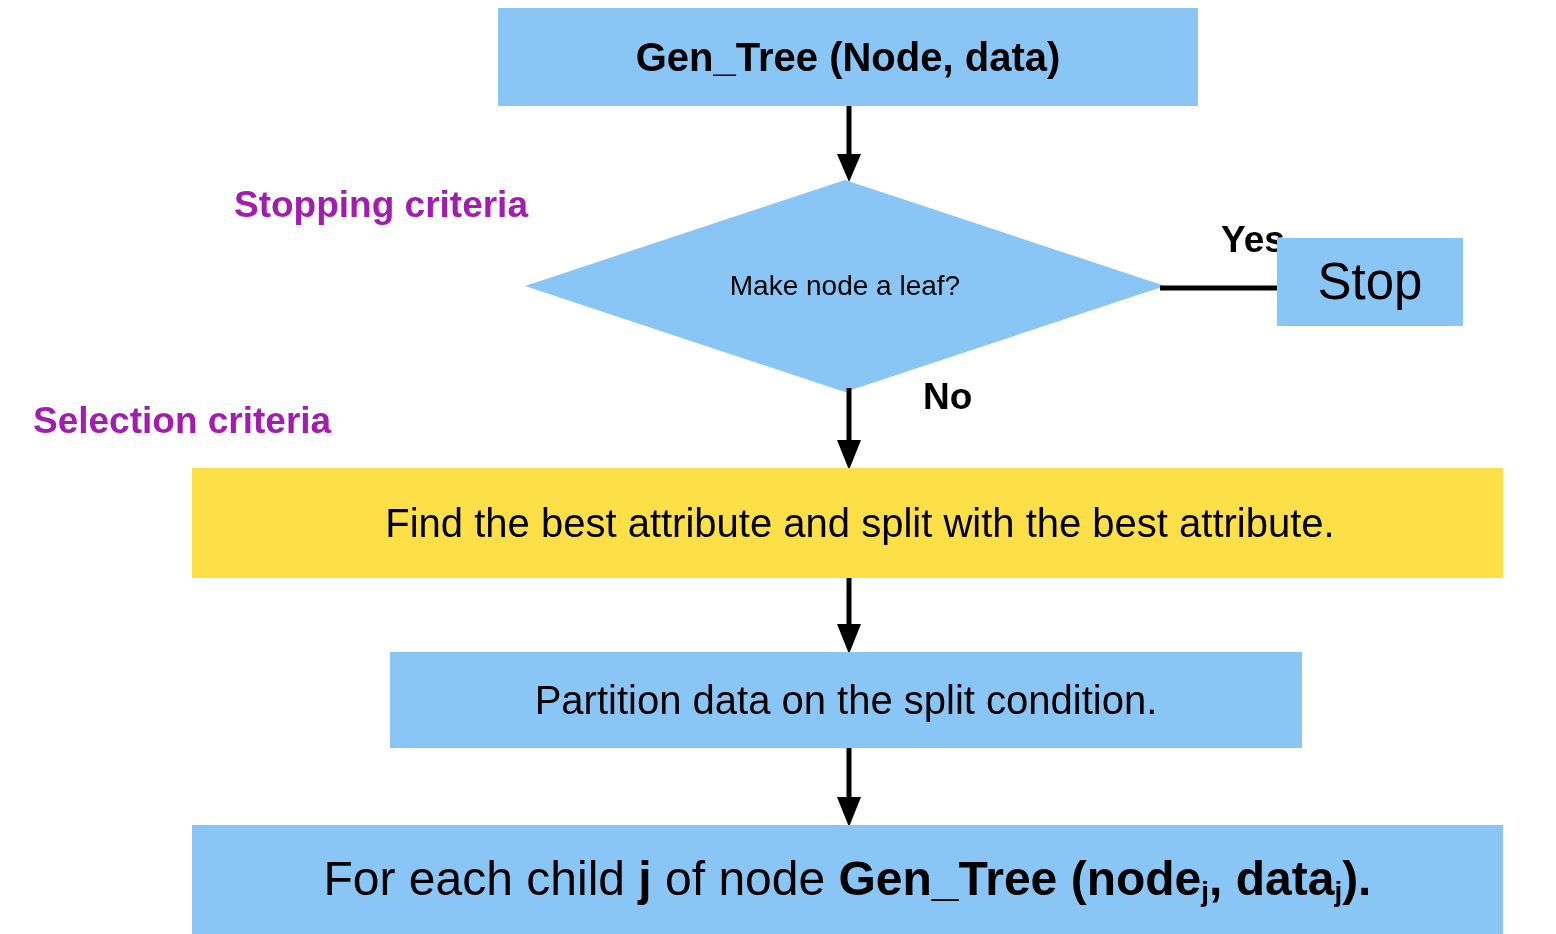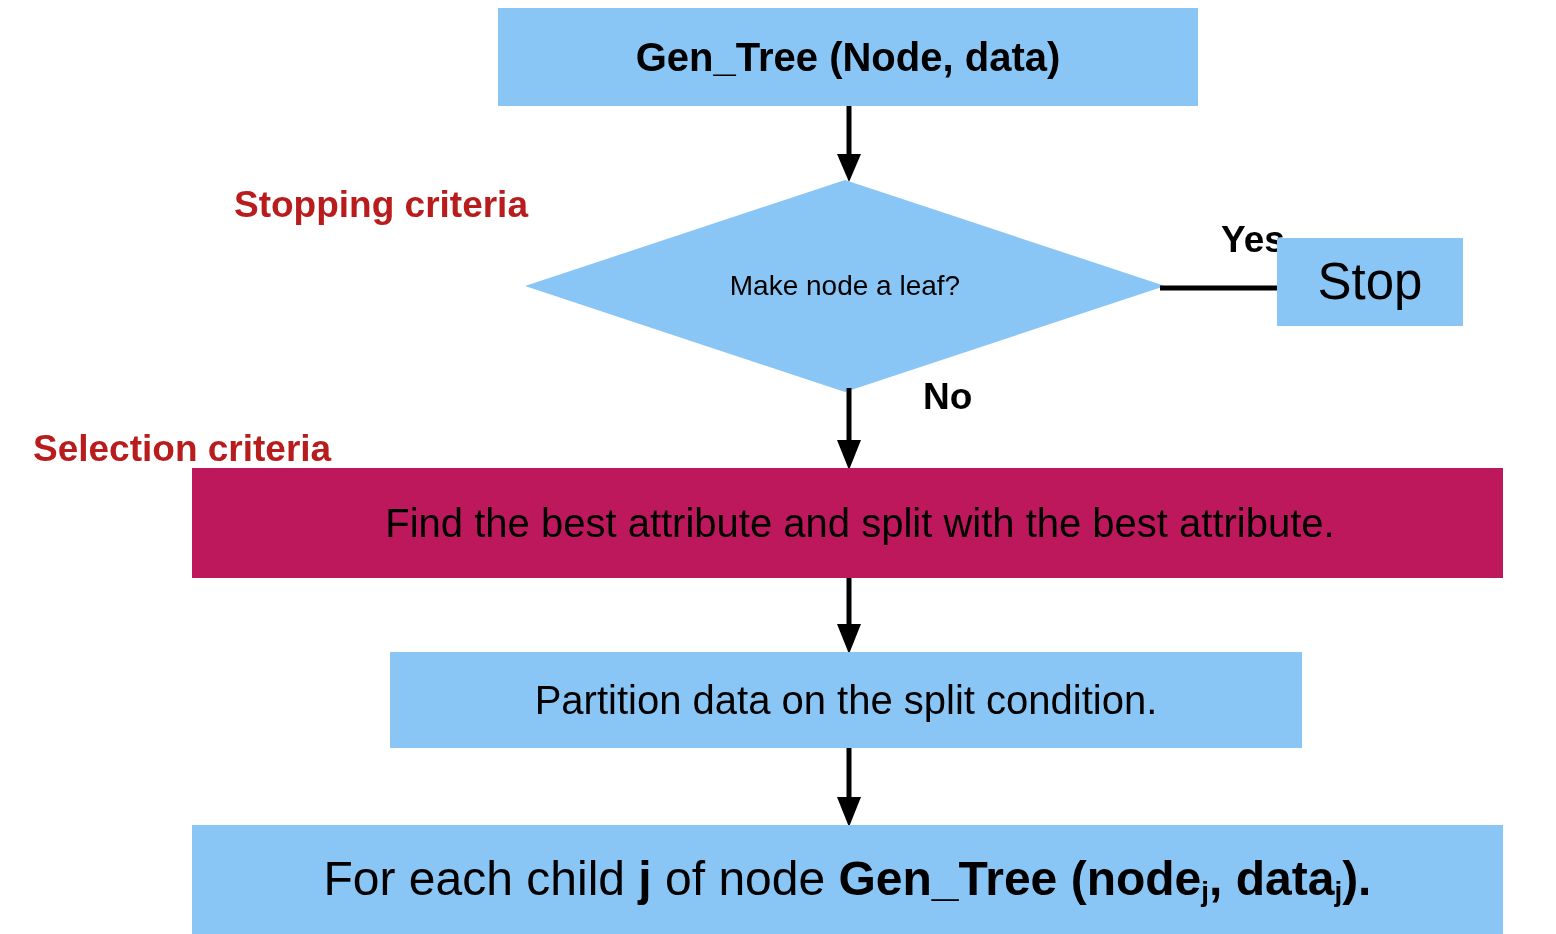--- a/index.html
+++ b/index.html
@@ -26,21 +26,21 @@
     display: flex;
     align-items: center;
     justify-content: center;
     box-sizing: border-box;
     color: #000000;
     line-height: 1.05;
     text-align: center;
     white-space: nowrap;
   }
   .node-blue { background: #8AC6F5; }
-  .node-orange { background: #be185d; padding-left: 25px; }
+  .node-orange { background: #fde047; padding-left: 25px; }
 
   .bold { font-weight: bold; }
 
   
   #node-start {
     left: 498px; top: 8px; width: 700px; height: 98px;
     font-size: 40px; font-weight: bold;
   }
   #node-stop {
     left: 1277px; top: 238px; width: 186px; height: 88px;
@@ -81,25 +81,25 @@
     font-size: 28px;
     color: #000000;
     white-space: nowrap;
   }
 
   
   .criteria-label {
     position: absolute;
     font-weight: bold;
     font-size: 37px;
-    color: #b91c1c;
+    color: #a21caf;
     white-space: nowrap;
   }
   #label-stopping { left: 234px; top: 184px; }
-  #label-selection { left: 33px; top: 428px; }
+  #label-selection { left: 33px; top: 400px; }
 
   
   .edge-label {
     position: absolute;
     font-weight: bold;
     font-size: 37px;
     color: #000000;
     white-space: nowrap;
   }
   #label-yes { left: 1221px; top: 219px; text-align: right; }

